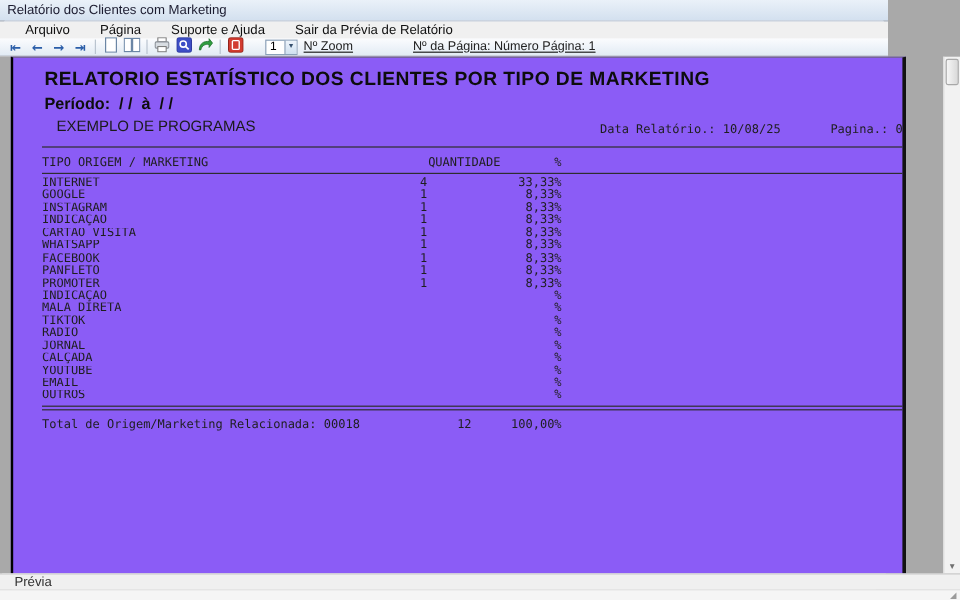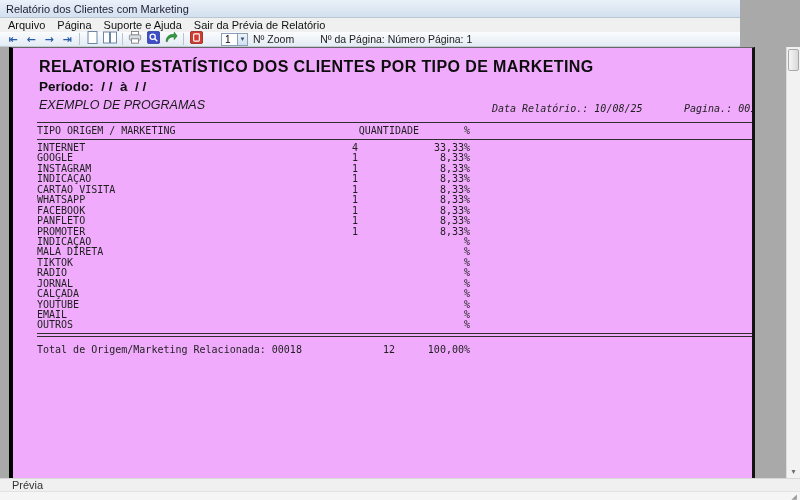--- a/index.html
+++ b/index.html
@@ -8,66 +8,66 @@
   .window { position:relative; width:740px; height:500px; background:#f0f0f0;border-radius:32px; }
 
   
   .titlebar { height:18px; background:linear-gradient(var(--titlebar_top,#eaf1f9), var(--titlebar_bg,#d3e0ef));
               border-bottom:1px solid #b9c6d6; display:flex; align-items:center;
               padding-left:6px; font-size:11px; color:#1c1c30; }
 
   
   .menubar { height:14px; background:#f0f0f0; display:flex; align-items:center;
              font-size:11px; color:#111; padding-left:2px; }
-  .menu-item { padding:0 6px; cursor:default; }
+  .menu-item { padding:0 6px; cursor:default;margin-left:13px; }
 
   
   .toolbar { height:15px; background:linear-gradient(#fbfcfe,#e2ebf4);
              border-bottom:1px solid #c2cbd5; display:flex; align-items:center; padding:0 4px; }
   .tb-btn { width:18px; height:14px; border:0; background:transparent; display:flex;
             align-items:center; justify-content:center; padding:0; cursor:default; }
   .nav-glyph { color:var(--nav_arrow,#2a5da8); font-size:11px; font-weight:bold;
                font-family:"DejaVu Sans", sans-serif; line-height:1; }
   .tb-sep { width:1px; height:12px; background:#b9c4cf; margin:0 3px; }
   .zoom-select { margin-left:16px; width:27px; height:13px; background:#fff;
                  border:1px solid #8aa0b8; display:flex; align-items:stretch; font-size:10px; }
   .zoom-select .val { flex:1; padding-left:3px; line-height:11px; }
   .dd-btn { width:10px; background:linear-gradient(#eef4fb,#cfe0f0); border-left:1px solid #8aa0b8;
             font-size:6px; color:#35506e; display:flex; align-items:center; justify-content:center; }
-  .tb-label { font-size:10.5px; color:#222; margin-left:5px; }
-  .page-info { margin-left:26px; }
+  .tb-label { font-size:10.5px; color:#222; margin-left:5px;text-decoration:underline; }
+  .page-info { margin-left:50px; }
 
   
   .content { position:absolute; top:47px; left:0; width:800px; height:431px;
              background:var(--content_bg,#a9a9a9); overflow:hidden; }
-  .page { position:absolute; left:9px; top:0; width:746px; height:431px; background:#f0abfc;
-          border-left:4px solid #000000; border-top:1px solid #666; border-right:3px solid #121212;
+  .page { position:absolute; left:9px; top:0; width:746px; height:431px; background:#8b5cf6;
+          border-left:2px solid #000000; border-top:1px solid #666; border-right:3px solid #121212;
           padding:9px 0 0 24px; overflow:hidden; }
   .vscroll { position:absolute; right:0; top:0; width:14px; height:431px; background:#f2f2f2;
              border-left:1px solid #dcdcdc; }
   .vthumb { position:absolute; top:2px; left:1px; width:11px; height:22px;
             background:linear-gradient(90deg,#f6f6f6,#d9d9d9); border:1px solid #a8a8a8; border-radius:2px; }
   .varrow { position:absolute; bottom:1px; width:100%; text-align:center; font-size:8px;
             color:#707070; line-height:10px; }
 
   
   .rpt-title  { font-size:16px; font-weight:bold; color:#0d0d0d; letter-spacing:.4px;
                 line-height:19px; margin-left:2px; white-space:pre; }
   .rpt-period { font-size:13.5px; font-weight:bold; color:#0d0d0d; line-height:21px;
                 margin-left:2px; white-space:pre; }
-  .rpt-subrow { position:relative; height:17px; margin-left:2px; font-size:12.5px;
-                color:#1a1a1a; line-height:17px;font-style:italic; }
+  .rpt-subrow { position:relative; height:17px; margin-left:12px; font-size:12.5px;
+                color:#1a1a1a; line-height:17px; }
   .mono { font-family:"DejaVu Sans Mono","Liberation Mono",monospace; font-size:10px; color:#1e1e1e; }
   .rpt-date    { position:absolute; left:453px; top:3px; white-space:pre; }
   .rpt-pagenum { position:absolute; left:645px; top:3px; white-space:pre; }
   .hline { width:720px; border-top:1px solid #2e2e2e; }
   .l1 { margin-top:8px; } .l2 { margin-top:2px; }
   .dline { width:720px; height:4px; border-top:1px solid #2e2e2e; border-bottom:1px solid #2e2e2e; margin-top:2px; }
   .tbl-header, .tbl-row, .tbl-total { display:flex; width:433px; white-space:pre; }
-  .tbl-header { line-height:12px; margin-top:2px; }
+  .tbl-header { line-height:12px; margin-top:7px; }
   .tbl-header .col-qty { transform:translateX(24px); }
   #table-rows { margin-top:3px; }
   .tbl-row { line-height:10.45px; height:10.45px;gap:37px; }
   .tbl-total { line-height:12px; margin-top:7px; }
   .col-origin { flex:1; overflow:hidden; }
   .col-qty { width:90px; text-align:right; }
   .col-pct { width:75px; text-align:right; }
 
   
   .statusbar { position:absolute; top:478px; left:0; width:800px; height:13px; background:#f0f0f0;

